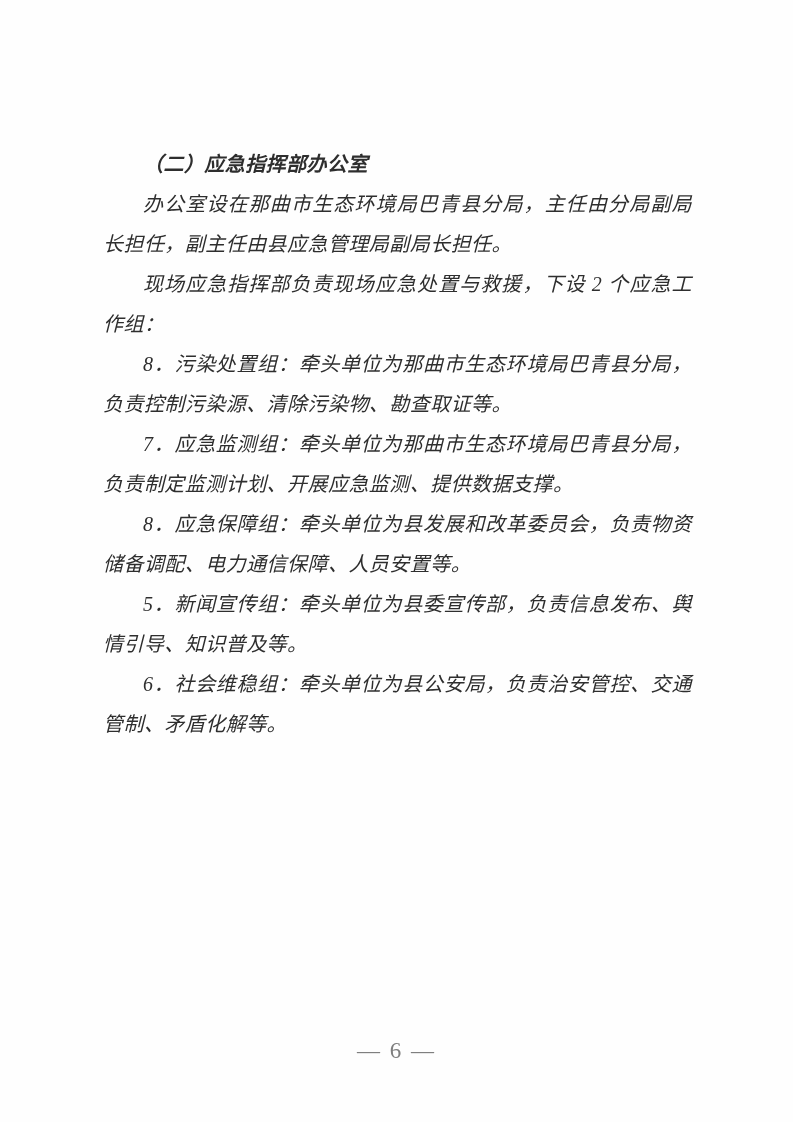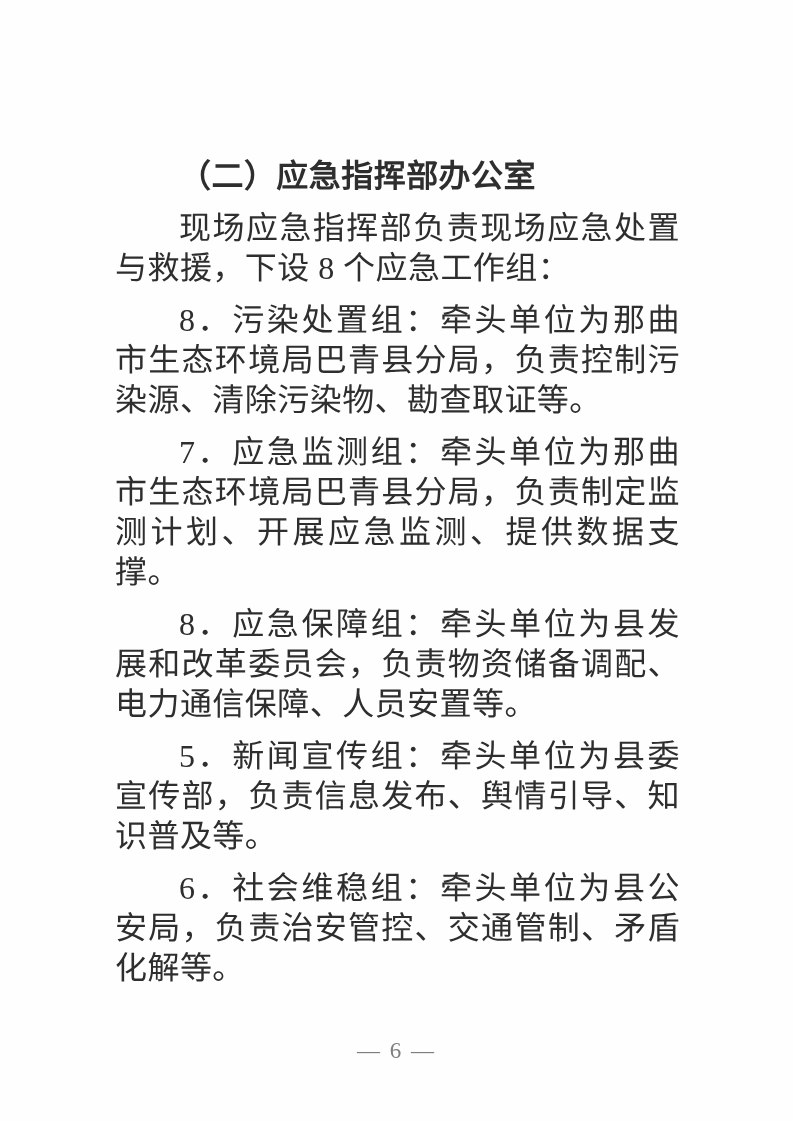--- a/index.html
+++ b/index.html
@@ -16,26 +16,27 @@
     font-family: "Liberation Serif", "DejaVu Serif", serif;
   }
   .doc-body {
     position: absolute;
     top: 144px;
     left: 103px;
     width: 589px;
     color: #2e2e2e;
   }
   .doc-body .block {
-    font-size: 32px;
+    font-size: 20px;
     line-height: 40px;
     letter-spacing: 0.45px;
-    margin: 12px;
+    margin: 0;
     text-align: justify;
     text-indent: 2em;
+    font-style: italic;
   }
   .doc-body .heading {
     font-weight: bold;
   }
   .page-footer {
     position: absolute;
     left: 0;
     width: 100%;
     top: 1036px;
     text-align: center;
@@ -45,21 +46,22 @@
     letter-spacing: 2px;
   }
 </style>
 </head>
 <body>
 
 <div class="page">
 
   <div class="doc-body">
     <p class="block heading">（二）应急指挥部办公室</p>
-    <p class="block">现场应急指挥部负责现场应急处置与救援，下设 8 个应急工作组：</p>
+    <p class="block">办公室设在那曲市生态环境局巴青县分局，主任由分局副局长担任，副主任由县应急管理局副局长担任。</p>
+    <p class="block">现场应急指挥部负责现场应急处置与救援，下设 2 个应急工作组：</p>
     <p class="block">8．污染处置组：牵头单位为那曲市生态环境局巴青县分局，负责控制污染源、清除污染物、勘查取证等。</p>
     <p class="block">7．应急监测组：牵头单位为那曲市生态环境局巴青县分局，负责制定监测计划、开展应急监测、提供数据支撑。</p>
     <p class="block">8．应急保障组：牵头单位为县发展和改革委员会，负责物资储备调配、电力通信保障、人员安置等。</p>
     <p class="block">5．新闻宣传组：牵头单位为县委宣传部，负责信息发布、舆情引导、知识普及等。</p>
     <p class="block">6．社会维稳组：牵头单位为县公安局，负责治安管控、交通管制、矛盾化解等。</p>
   </div>
 
   <div class="page-footer">— 6 —</div>
 
 </div>

